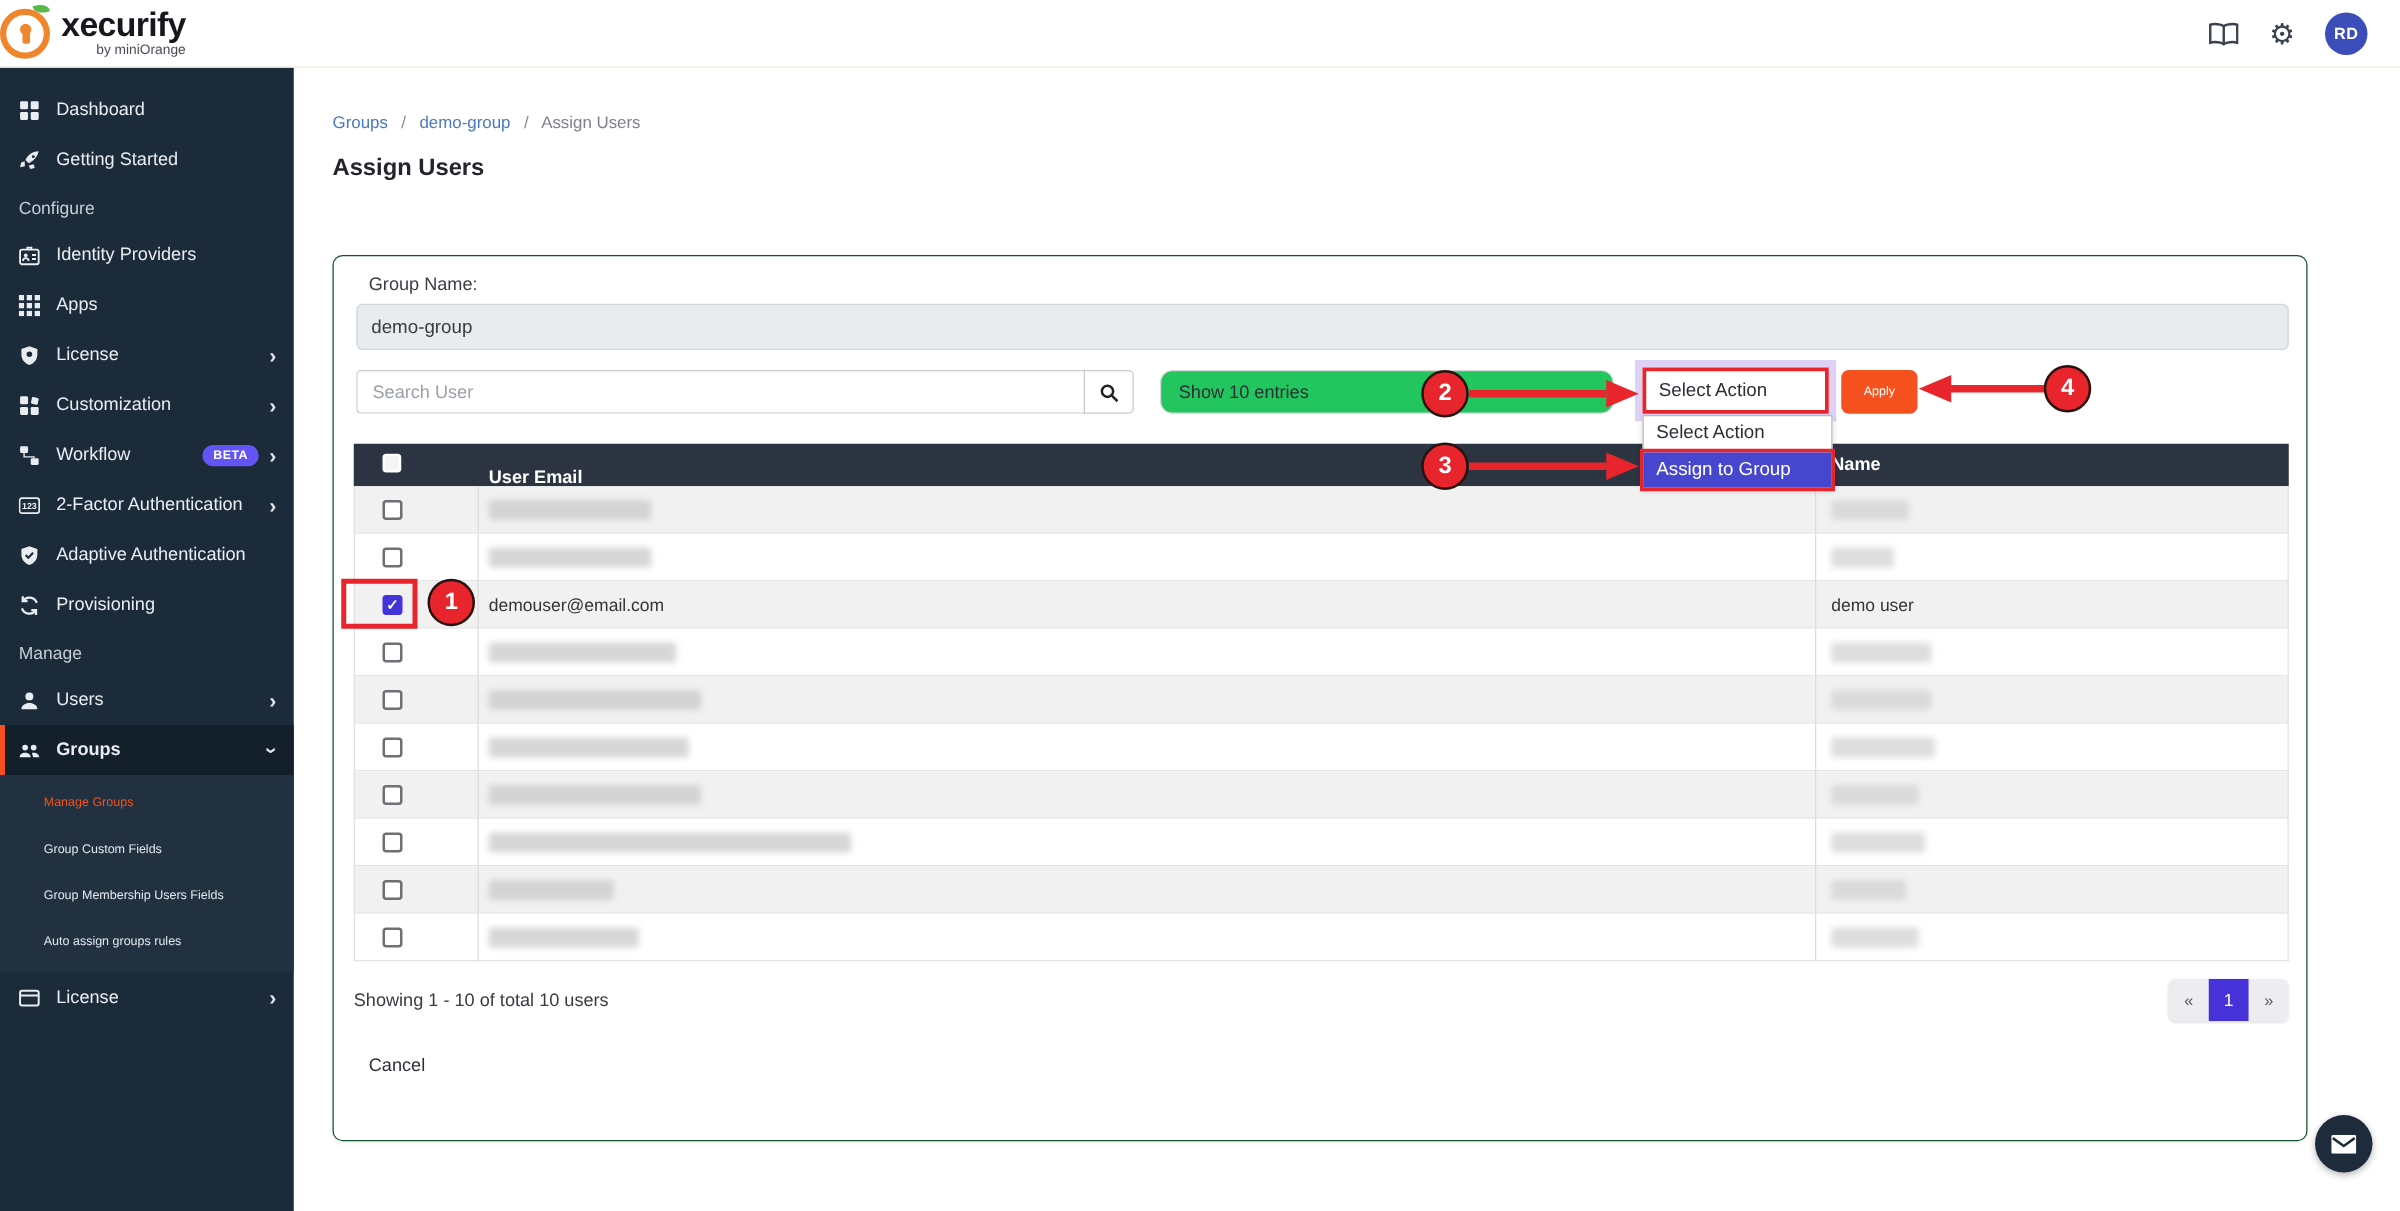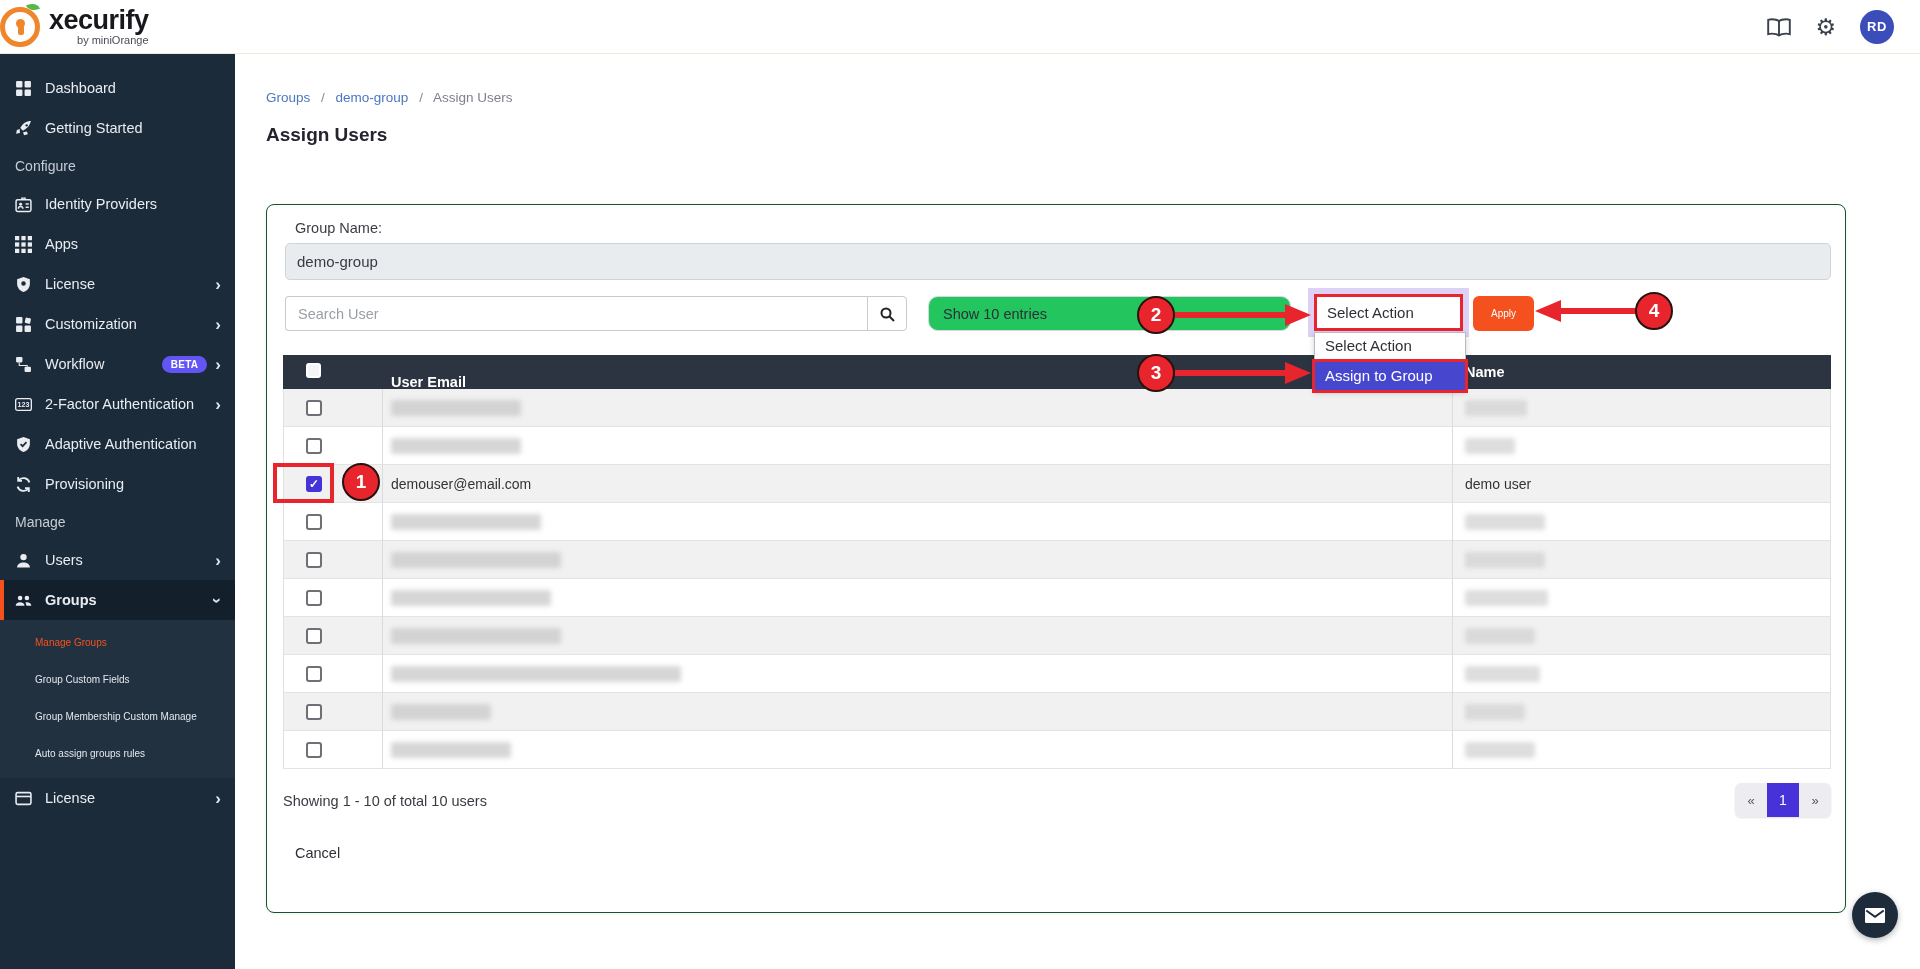--- a/index.html
+++ b/index.html
@@ -290,21 +290,21 @@
             <path d="M0.8 13.8c0-2.7 2.3-4.3 5.2-4.3s5.2 1.6 5.2 4.3z"></path>
             <path d="M12.4 9.8c.5-.2 1-.3 1.6-.3 2.9 0 5.2 1.6 5.2 4.3h-5.6"></path>
           </svg>
         </span>
         <span class="sb-text">Groups</span>
         <span class="chev down">›</span>
       </div>
       <div class="sb-sub">
         <div class="sb-subitem active">Manage Groups</div>
         <div class="sb-subitem">Group Custom Fields</div>
-        <div class="sb-subitem">Group Membership Custom Manage</div>
+        <div class="sb-subitem">Group Membership Users Fields</div>
         <div class="sb-subitem">Auto assign groups rules</div>
       </div>
       <div class="sb-item">
         <span class="sb-ico">
           <svg viewBox="0 0 16 13" fill="none" stroke="currentColor" stroke-width="1.5">
             <rect x="1" y="1" width="14" height="11" rx="1.5"></rect>
             <path d="M1 4.6h14"></path>
           </svg>
         </span>
         <span class="sb-text">License</span>

